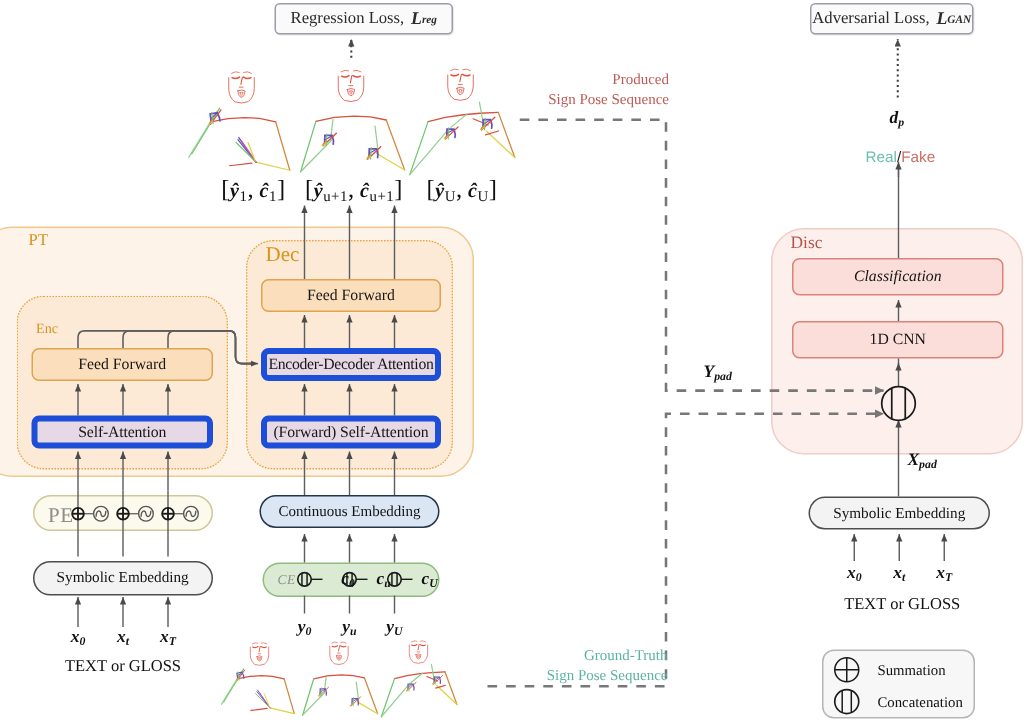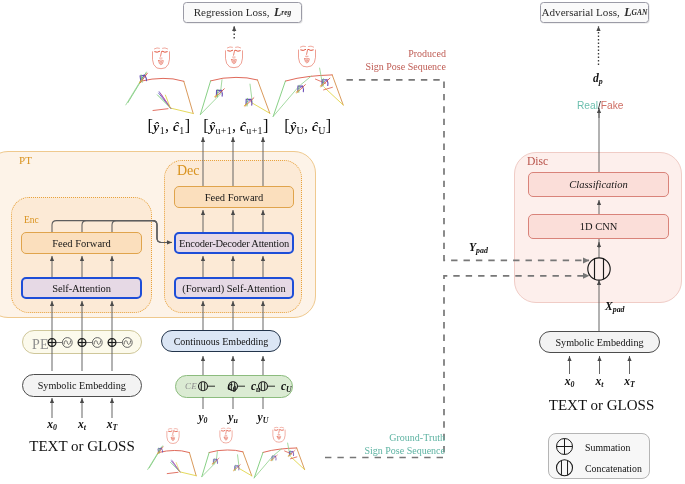--- a/index.html
+++ b/index.html
@@ -36,38 +36,38 @@
 
   
   .nbox{background:#FAFAFA;border:1px solid #9B9BA6;border-radius:3.5px;font-size:11.1px;
         color:#2b2b2b;box-shadow:0.8px 0.8px 0 rgba(0,0,0,.08);}
   #reg-loss{left:183px;top:1.5px;width:119px;height:21px;}
   #adv-loss{left:540px;top:1.5px;width:109px;height:21px;}
   .nbox .msym{margin-left:4.5px;font-size:1.07em;}
 
   
   .ff{background:#FBDFBD;border:1px solid #E0A44C;border-radius:5px;font-size:10.5px;color:#161616;}
-  .attn{background:#E6D9E5;border:2px solid #1d4ed8;border-radius:5px;font-size:10.5px;color:#161616;}
+  .attn{background:#E6D9E5;border:4px solid #1d4ed8;border-radius:5px;font-size:10.5px;color:#161616;}
   #enc-ff{left:21px;top:232px;width:121px;height:22px;}
   #enc-sa{left:21px;top:277px;width:121px;height:22px;letter-spacing:-.1px;}
   #dec-ff{left:174px;top:186px;width:120px;height:22px;}
   #dec-eda{left:174px;top:232px;width:120px;height:22px;letter-spacing:-.22px;}
   #dec-msa{left:174px;top:277px;width:120px;height:22px;letter-spacing:-.08px;}
 
   
   .cls{background:#FBDED9;border:1px solid #D9837A;border-radius:5px;font-size:10.5px;color:#161616;}
   #disc-cls{left:528px;top:172px;width:141px;height:25px;font-style:italic;}
   #disc-cnn{left:528px;top:214px;width:141px;height:25px;}
 
   
   .sym{background:#F3F3F3;border:1px solid #4d4d4d;border-radius:12px;font-size:10.15px;color:#121212;}
   #sym-left{left:21.5px;top:374px;width:120.5px;height:23px;}
   #sym-right{left:539px;top:331px;width:121px;height:22px;}
   .cont{background:#DBE6F5;border:1px solid #23344B;border-radius:11px;font-size:10px;color:#121212;}
-  #cont-emb{left:161px;top:330px;width:120px;height:22px;}
+  #cont-emb{left:173px;top:330px;width:120px;height:22px;}
   .peb{background:#FCFAEC;border:1px solid #CFC79A;border-radius:11px;}
   #pe-box{left:22px;top:330px;width:120px;height:24px;border-radius:12px;}
   #pe-label{left:32px;top:337px;font-size:14px;color:#8d8d8d;letter-spacing:.3px;}
   .ceb{background:#DBEBD3;border:1px solid #8CBC7E;border-radius:12px;}
   #ce-box{left:175px;top:374.5px;width:118px;height:23px;}
   #ce-label{left:185px;top:381px;font-size:9px;color:#8d8d8d;letter-spacing:.3px;font-style:italic;}
 
   
   .legend{left:547.5px;top:432.5px;width:102px;height:46px;background:#F7F7F7;
           border:1px solid #B5B5B5;border-radius:8px;}
@@ -76,21 +76,21 @@
   #leg-cat{left:585px;top:462.8px;}
 
   
   .ann{font-size:10px;text-align:right;}
   .prod{color:#BE5A52;}
   .gt{color:#5DB3A2;}
   #prod1{left:336px;top:48px;width:110px;}
   #prod2{left:336px;top:60.5px;width:110px;}
   #gt1{left:335px;top:432px;width:110px;}
   #gt2{left:335px;top:444.5px;width:110px;}
-  .tg{font-size:15px;color:#111;text-align:center;}
+  .tg{font-size:11px;color:#111;text-align:center;}
   #tg-left{left:22px;top:438px;width:120px;}
   #tg-right{left:541px;top:397px;width:121px;}
   .rf{font-family:"Liberation Sans",sans-serif;font-size:10.2px;font-weight:400;}
   #realfake{left:577px;top:99.5px;}
   #rf-real{color:#6BBFAE;}
   #rf-slash{color:#1a1a1a;}
   #rf-fake{color:#CF6F65;}
   .mlab{font-size:11.6px;color:#111;}
   #dp-lab{left:593px;top:72px;}
   #ypad-lab{left:469px;top:241px;}

